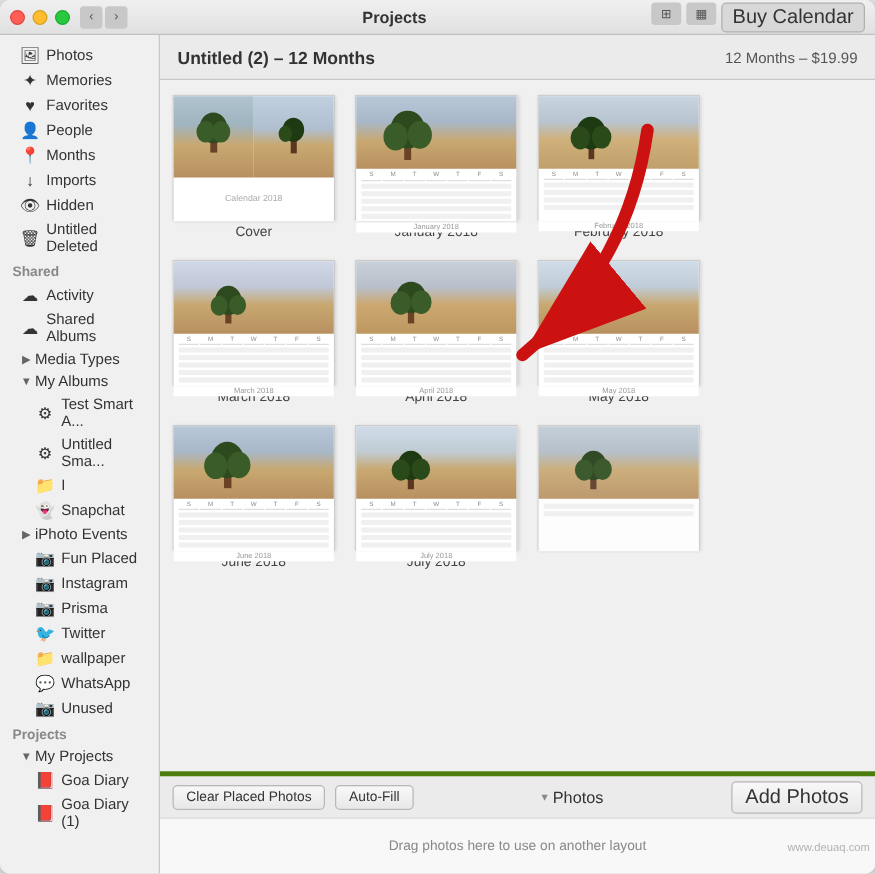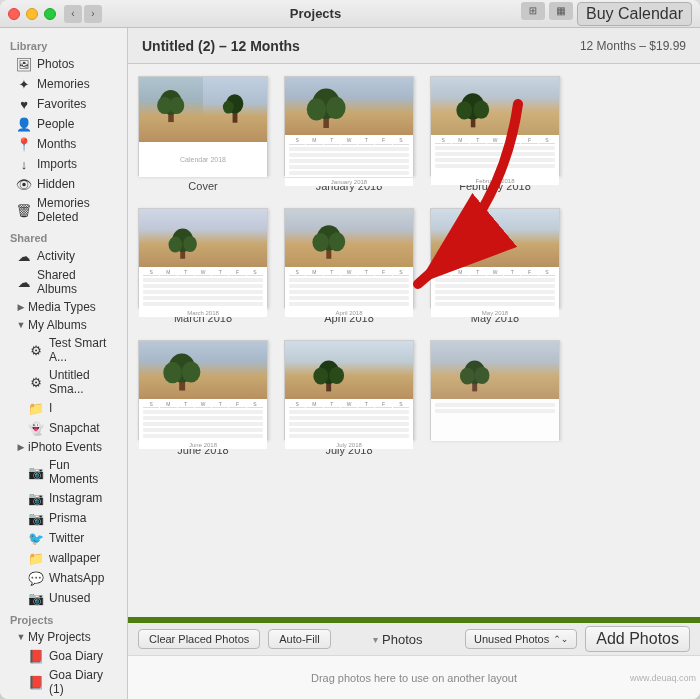--- a/index.html
+++ b/index.html
@@ -203,21 +203,21 @@
     .calendar-label {
       font-size: 11px;
       color: #444;
       margin-top: 4px;
     }
 
     
     .bottom-bar {
       height: 82px;
       background: #ebebeb;
-      border-top: 6px solid #4d7c0f;
+      border-top: 4px solid #4d7c0f;
       display: flex;
       flex-direction: column;
       flex-shrink: 0;
     }
     .bottom-controls {
       height: 36px;
       display: flex;
       align-items: center;
       padding: 0 10px;
       gap: 8px;
@@ -300,21 +300,20 @@
       <div class="toolbar-btn">⊞</div>
       <div class="toolbar-btn">▦</div>
       <div class="buy-btn">Buy Calendar</div>
     </div>
   </div>
 
   <div class="main-layout">
 
     <div class="sidebar">
 
-      <div class="sidebar-section-header">Library</div>
       <div class="sidebar-item">
         <span class="sidebar-icon">🖼</span>
         <span class="sidebar-label">Photos</span>
       </div>
       <div class="sidebar-item">
         <span class="sidebar-icon">✦</span>
         <span class="sidebar-label">Memories</span>
       </div>
       <div class="sidebar-item">
         <span class="sidebar-icon">♥</span>
@@ -331,21 +330,21 @@
       <div class="sidebar-item">
         <span class="sidebar-icon">↓</span>
         <span class="sidebar-label">Imports</span>
       </div>
       <div class="sidebar-item">
         <span class="sidebar-icon">👁</span>
         <span class="sidebar-label">Hidden</span>
       </div>
       <div class="sidebar-item">
         <span class="sidebar-icon">🗑</span>
-        <span class="sidebar-label">Memories Deleted</span>
+        <span class="sidebar-label">Untitled Deleted</span>
       </div>
 
       <div class="sidebar-section-header">Shared</div>
       <div class="sidebar-item">
         <span class="sidebar-icon">☁</span>
         <span class="sidebar-label">Activity</span>
       </div>
       <div class="sidebar-item">
         <span class="sidebar-icon">☁</span>
         <span class="sidebar-label">Shared Albums</span>
@@ -374,21 +373,21 @@
       <div class="sidebar-item sidebar-sub">
         <span class="sidebar-icon">👻</span>
         <span class="sidebar-label">Snapchat</span>
       </div>
       <div class="sidebar-item">
         <span class="disclosure">▶</span>
         <span class="sidebar-label">iPhoto Events</span>
       </div>
       <div class="sidebar-item sidebar-sub">
         <span class="sidebar-icon">📷</span>
-        <span class="sidebar-label">Fun Moments</span>
+        <span class="sidebar-label">Fun Placed</span>
       </div>
       <div class="sidebar-item sidebar-sub">
         <span class="sidebar-icon">📷</span>
         <span class="sidebar-label">Instagram</span>
       </div>
       <div class="sidebar-item sidebar-sub">
         <span class="sidebar-icon">📷</span>
         <span class="sidebar-label">Prisma</span>
       </div>
       <div class="sidebar-item sidebar-sub">
@@ -725,24 +724,20 @@
       </div>
 
       <div class="bottom-bar">
         <div class="bottom-controls">
           <button class="bottom-btn">Clear Placed Photos</button>
           <button class="bottom-btn">Auto-Fill</button>
           <div class="photos-dropdown">
             <span style="font-size:10px; color:#888;">▾</span>
             <span>Photos</span>
           </div>
-          <div class="unused-select">
-            <span>Unused Photos</span>
-            <span style="font-size:9px;">⌃⌄</span>
-          </div>
           <button class="add-photos-btn">Add Photos</button>
         </div>
         <div class="bottom-hint">
           <span>Drag photos here to use on another layout</span>
         </div>
       </div>
     </div>
   </div>
 </div>
 

